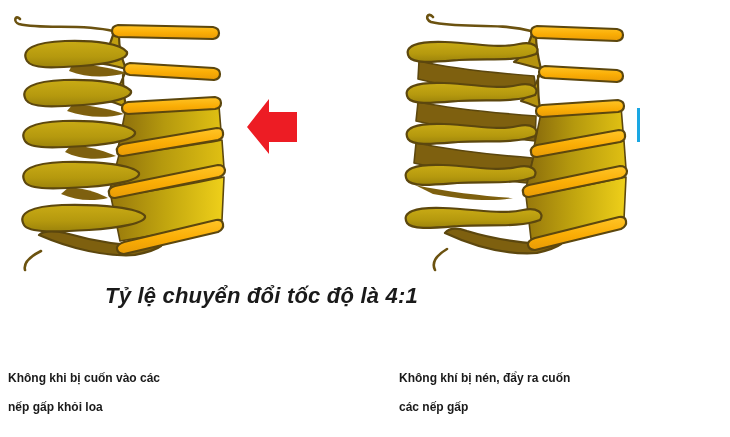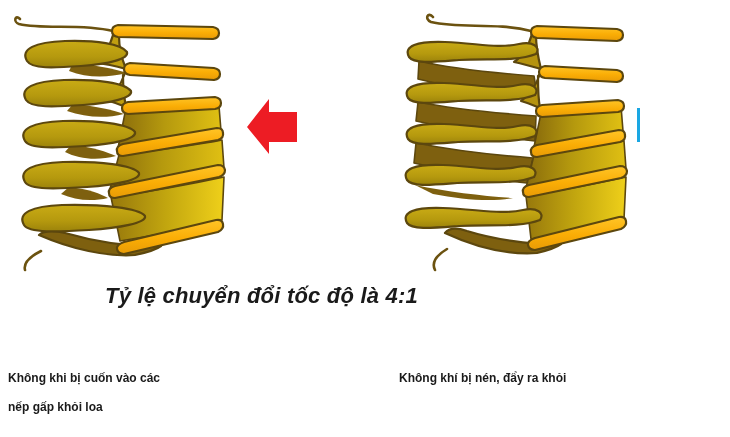--- a/index.html
+++ b/index.html
@@ -139,16 +139,17 @@
   </svg>
 
   <div class="caption">Tỷ lệ chuyển đổi tốc độ là 4:1</div>
 
   <div class="label label-left">
     <span>Không khi bị cuốn vào các</span>
     <span>nếp gấp khỏi loa</span>
   </div>
 
   <div class="label label-right">
-    <span>Không khí bị nén, đẩy ra khỏi</span>
+    <span>Không khí bị nén, đẩy ra cuốn</span>
+    <span>các nếp gấp</span>
   </div>
 
 </div>
 
 </body></html>

